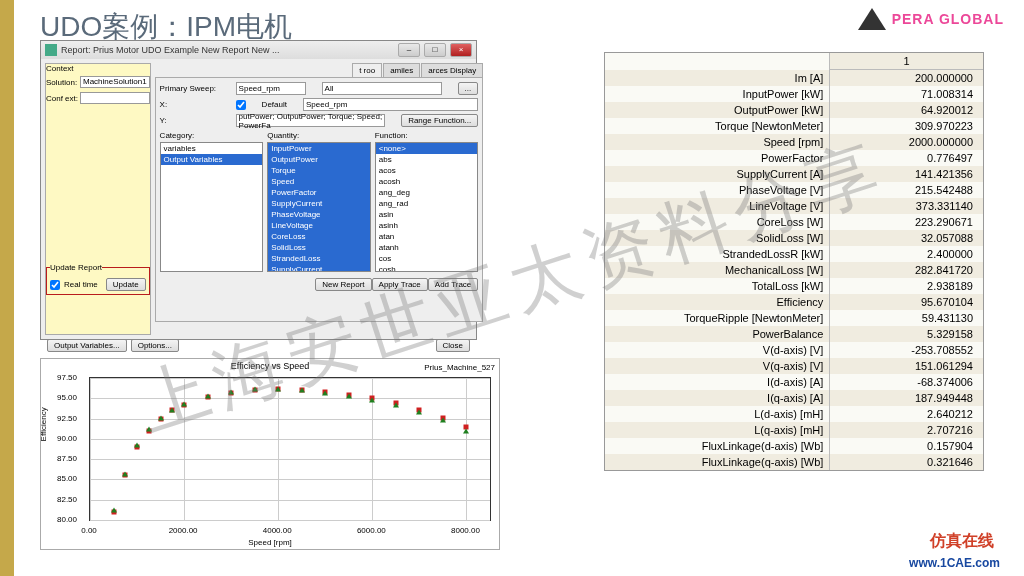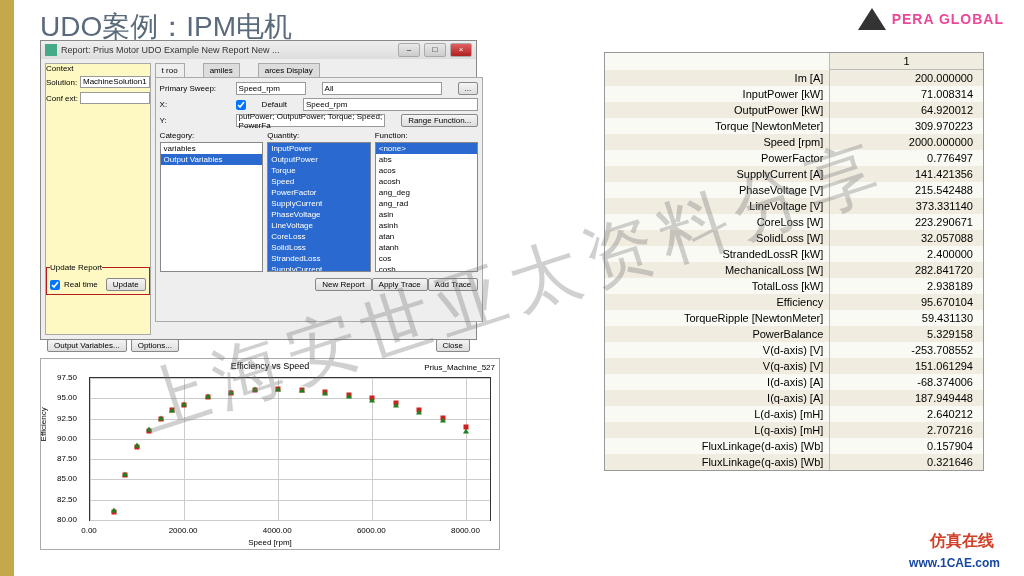--- a/index.html
+++ b/index.html
@@ -18,21 +18,21 @@
   .dialog-title { height: 18px; background: linear-gradient(#eee, #ddd); display: flex; align-items: center; padding: 0 4px; gap: 4px; }
   .dialog-title-text { flex: 1; font-size: 9px; color: #333; }
   .win-btn { width: 22px; height: 14px; background: linear-gradient(#e8e8e8,#ccc); border:1px solid #aaa; border-radius:2px; font-size:8px; text-align:center; line-height:12px; }
   .win-close { background: linear-gradient(#e06060,#b02020); color:#fff; }
   .dialog-body { display: flex; height: calc(100% - 18px); }
   .ctx-panel { width: 108px; border: 1px solid #aaa; margin: 4px; background:#fef9c3; }
   .ctx-row { display:flex; gap:2px; margin-bottom:4px; align-items:center; }
   .ctx-label { font-size:8px; width:32px; }
   .ctx-input { flex:1; height:12px; border:1px solid #999; background:#fff; font-size:8px; padding:0 2px; }
   .main-panel { flex:1; margin:4px 4px 4px 0; }
-  .tabs { display:flex; gap:18px; }
+  .tabs { display:flex; gap:1px;justify-content:flex-end; }
   .tab { padding:2px 6px; font-size:8px; background:#ddd; border:1px solid #aaa; border-bottom:none; }
   .tab.active { background:#eee; }
   .tab-content { border:1px solid #aaa; background:#eee; height:245px; padding:4px; }
   .row { display:flex; gap:16px; align-items:center; margin-bottom:3px; }
   .row-label { font-size:8px; width:60px; }
   .combo { height:13px; border:1px solid #999; background:#fff; font-size:8px; padding:0 2px; display:flex; align-items:center; }
   .btn-sm { padding:1px 6px; font-size:8px; border:1px solid #888; background:linear-gradient(#f4f4f4,#ddd); border-radius:2px; }
   .three-lists { display:flex; gap:4px; margin-top:4px; }
   .list-col { flex:1; }
   .list-col-hdr { font-size:8px; margin-bottom:2px; }

